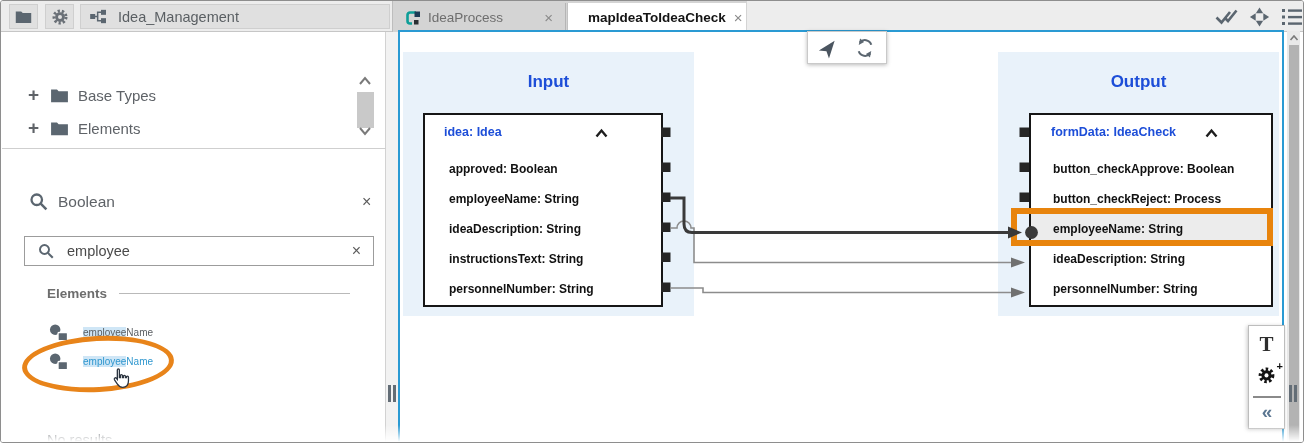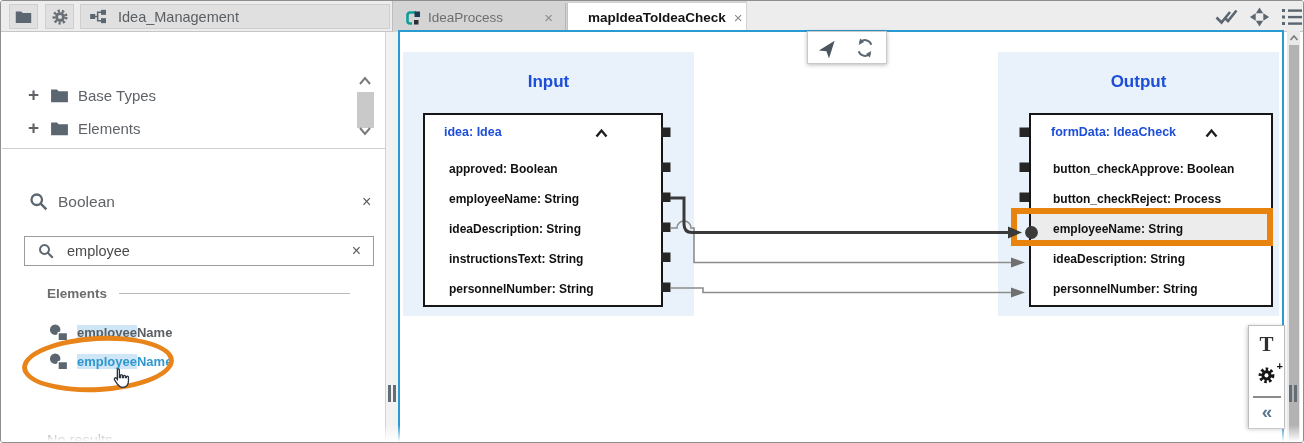--- a/index.html
+++ b/index.html
@@ -29,21 +29,21 @@
   .plus { color:#5f6368; font-size:19px; font-weight:bold; width:15px; text-align:center; }
   .scroll-thumb { position:absolute; background:#c9c9c9; }
   .hline { position:absolute; height:1px; background:#cfcfcf; }
   .search-hdr { position:absolute; left:26px; top:159px; display:flex; align-items:center; gap:9px; color:#5f6368; font-size:15.5px; }
   .closex { color:#5c5c5c; font-size:16px; line-height:1; }
   .search-box { position:absolute; left:22px; top:204px; width:350px; height:30px; border:1px solid #9c9c9c; background:#fff;
                 display:flex; align-items:center; gap:12px; padding:0 12px; }
   .search-box input { border:none; outline:none; flex:1; font-size:14.5px; color:#4a4a4a; font-family:"Liberation Sans",sans-serif; background:transparent; }
   .sec-hdr { position:absolute; left:45px; display:flex; align-items:center; width:303px; color:#6d6d6d; font-weight:bold; font-size:13.5px; }
   .sec-hdr .rule { flex:1; border-top:1px solid #b9b9b9; margin-left:12px; }
-  .result-row { position:absolute; left:46px; display:flex; align-items:center; gap:8px; font-size:13px; color:#5a5e62;font-weight:bold; }
+  .result-row { position:absolute; left:46px; display:flex; align-items:center; gap:14px; font-size:10px; color:#5a5e62; }
   .match { background:#cfe6f6; }
   .result-link { color:#2f97cf; }
   .no-results { position:absolute; left:45px; top:400px; color:#5f6368; font-size:14.5px; }
   .orange-ellipse { position:absolute; left:20px; top:304px; width:152px; height:56px; border:5px solid #e8841a;
                     border-radius:50%; transform:rotate(-3deg); z-index:8; }
 
   
   .vdivider { left:385px; top:31px; width:12px; height:412px; background:#f2f2f2; }
   .handle-bar { position:absolute; width:3px; height:17px; background:#636d76; }
 

